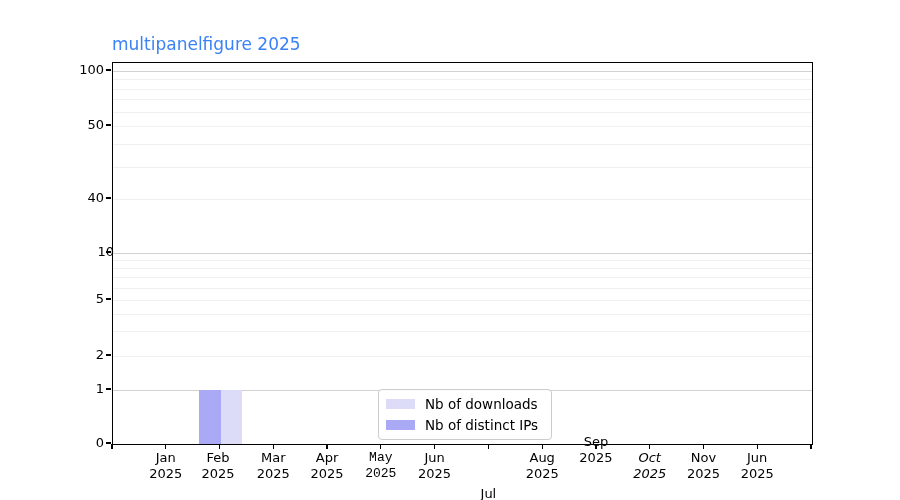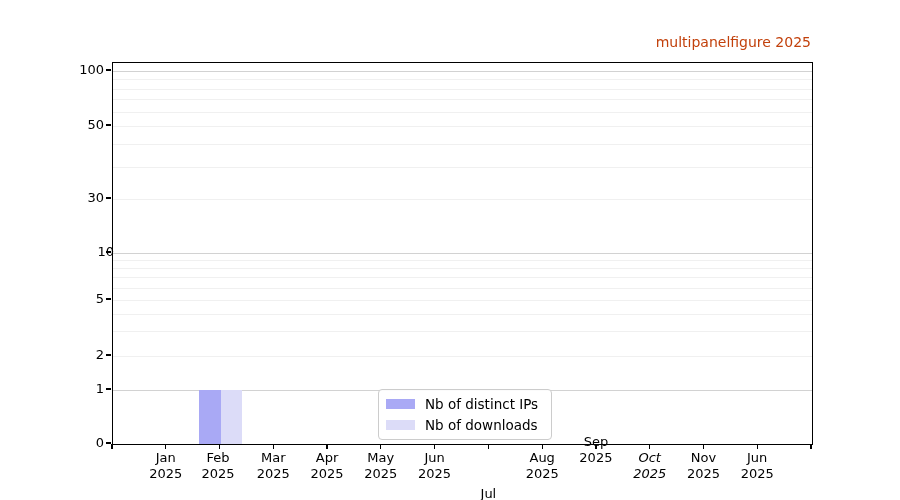--- a/index.html
+++ b/index.html
@@ -10,23 +10,23 @@
     background: #ffffff;
     font-family: "DejaVu Sans", sans-serif;
     color: #000000;
     overflow: hidden;
   }
   .chart-title {
     position: absolute;
     left: 112px;
     top: 34px;
     width: 699px;
-    text-align: right;
-    font-size: 14px;
-    color: #c2410c;
+    text-align: left;
+    font-size: 17px;
+    color: #3b82f6;
   }
   .plot-area {
     position: absolute;
     left: 112px;
     top: 62px;
     width: 699px;
     height: 381px;
     border: 1.4px solid #000000;
     box-sizing: content-box;
     background: transparent;
@@ -121,42 +121,42 @@
         <div class="gridline minor" title="70" style="top: 36.3px; z-index: 1;"></div>
         <div class="gridline minor" title="80" style="top: 25.7px; z-index: 1;"></div>
         <div class="gridline minor" title="90" style="top: 16.4px; z-index: 1;"></div>
       </div>
     <div id="bars">
         <div class="bar" style="left: 86px; width: 21.5px; top: 327px; height: 54px; background: rgb(169, 169, 245); z-index: 3;"></div>
         <div class="bar" style="left: 107.5px; width: 21.5px; top: 327px; height: 54px; background: rgb(220, 220, 248); z-index: 3;"></div>
       </div>
     <div class="legend" id="legend">
         <div class="legend-entry">
+          <span class="legend-swatch" style="background: rgb(220, 220, 248);"></span>
+          <span>Nb of downloads</span>
+        </div>
+        <div class="legend-entry">
           <span class="legend-swatch" style="background: rgb(169, 169, 245);"></span>
           <span>Nb of distinct IPs</span>
-        </div>
-        <div class="legend-entry">
-          <span class="legend-swatch" style="background: rgb(220, 220, 248);"></span>
-          <span>Nb of downloads</span>
         </div>
       </div>
   </div>
   <div id="yticks">
       <div class="ytick" style="left: 105.6px; top: 442.3px;"></div>
       <div class="ytick-label" style="left: 58px; top: 435px;">0</div>
       <div class="ytick" style="left: 105.6px; top: 388.3px;"></div>
       <div class="ytick-label" style="left: 58px; top: 381px;">1</div>
       <div class="ytick" style="left: 105.6px; top: 354.3px;"></div>
       <div class="ytick-label" style="left: 58px; top: 347px;">2</div>
       <div class="ytick" style="left: 105.6px; top: 298.3px;"></div>
       <div class="ytick-label" style="left: 58px; top: 291px;">5</div>
       <div class="ytick" style="left: 105.6px; top: 251.3px;"></div>
       <div class="ytick-label" style="left: 68px; top: 244px;">10</div>
       <div class="ytick" style="left: 105.6px; top: 197.3px;"></div>
-      <div class="ytick-label" style="left: 58px; top: 190px;">30</div>
+      <div class="ytick-label" style="left: 58px; top: 190px;">40</div>
       <div class="ytick" style="left: 105.6px; top: 124.3px;"></div>
       <div class="ytick-label" style="left: 58px; top: 117px;">50</div>
       <div class="ytick" style="left: 105.6px; top: 69.3px;"></div>
       <div class="ytick-label" style="left: 58px; top: 62px;">100</div>
     </div>
   <div id="xticks">
       <div class="xtick" style="left: 111.3px; top: 444.4px;"></div>
       <div class="xtick" style="left: 165.1px; top: 444.4px;"></div>
       <div class="xtick-label" style="left: 133.8px; top: 450px;">
         <div>Jan</div>
@@ -171,21 +171,21 @@
       <div class="xtick-label" style="left: 241.3px; top: 450px;">
         <div>Mar</div>
         <div>2025</div>
       </div>
       <div class="xtick" style="left: 326.4px; top: 444.4px;"></div>
       <div class="xtick-label" style="left: 295.1px; top: 450px;">
         <div>Apr</div>
         <div>2025</div>
       </div>
       <div class="xtick" style="left: 380.1px; top: 444.4px;"></div>
-      <div class="xtick-label" style="left: 348.8px; top: 450px;">
+      <div class="xtick-label" style="left: 348.8px; top: 450px; font-family: Liberation Mono, monospace;">
         <div>May</div>
         <div>2025</div>
       </div>
       <div class="xtick" style="left: 433.9px; top: 444.4px;"></div>
       <div class="xtick-label" style="left: 402.6px; top: 450px;">
         <div>Jun</div>
         <div>2025</div>
       </div>
       <div class="xtick" style="left: 487.7px; top: 444.4px;"></div>
       <div class="xtick-label" style="left: 456.4px; top: 450px; margin-top: 36px;">

